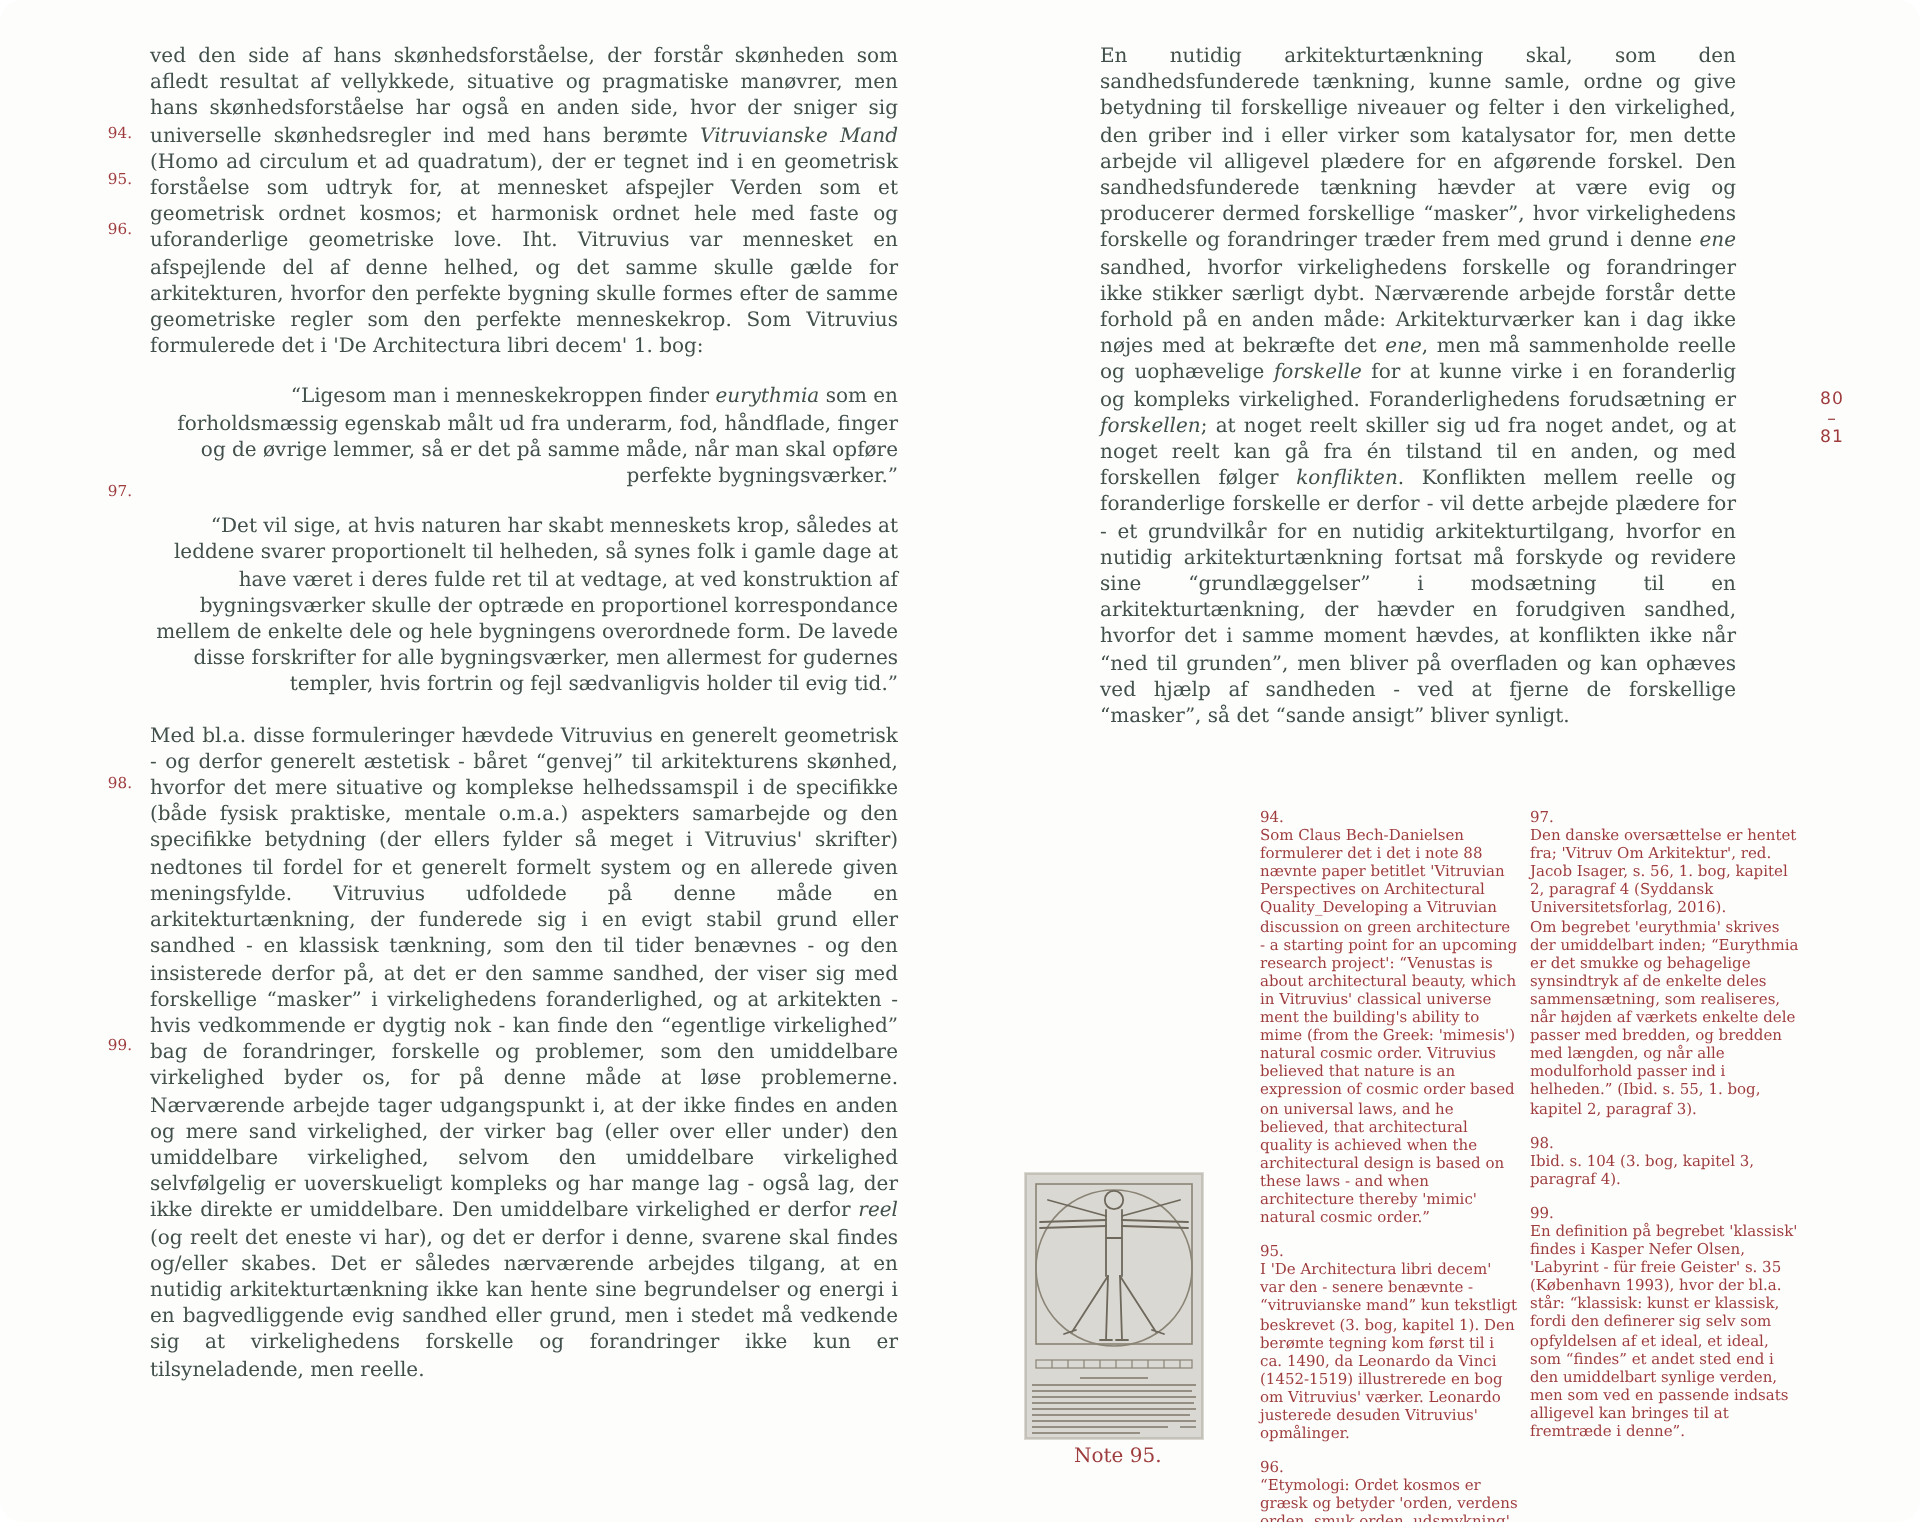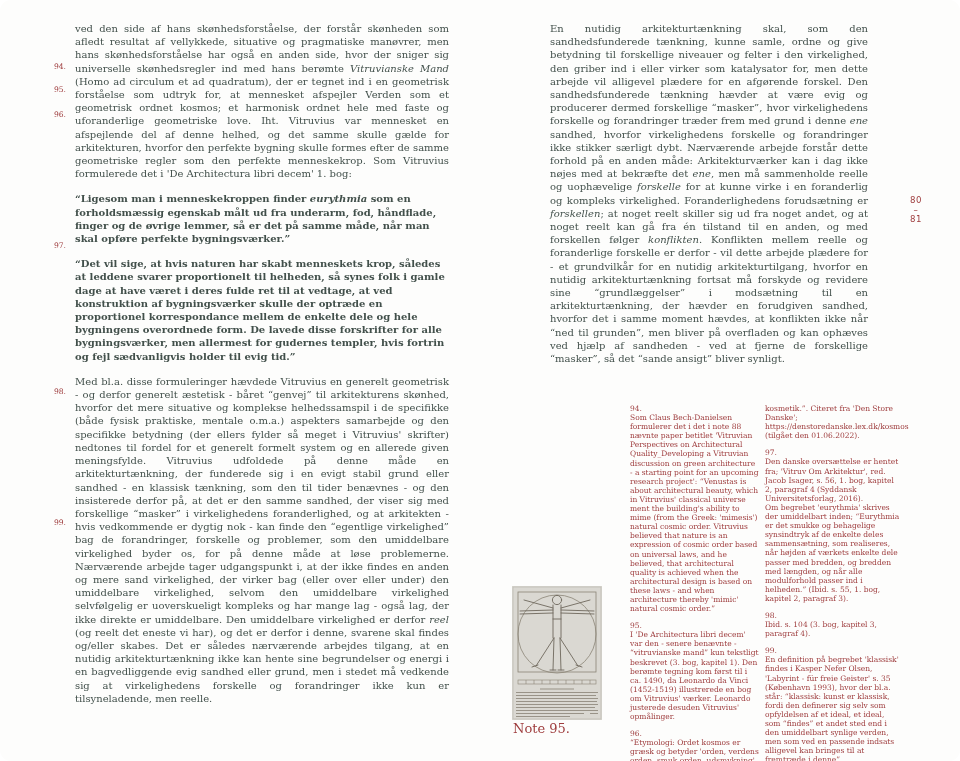--- a/index.html
+++ b/index.html
@@ -6,21 +6,21 @@
   .spread{
     position:relative;width:960px;height:761px;background:#fdfdfc;
     overflow:hidden;font-family:"DejaVu Serif", serif;color:#42504b;border-radius:11px;
   }
   
   .text-col{position:absolute;font-size:10px;line-height:13.2px;color:#42504b;}
   .left-col{left:75px;top:22px;width:374px;}
   .right-col{left:550px;top:22px;width:318px;}
   .text-col p{margin:0 0 12px 0;}
   .text-col p.just{text-align:justify;hyphens:auto;-webkit-hyphens:auto;}
-  .text-col p.quote{text-align:left;font-weight:bold;}
+  .text-col p.quote{text-align:right;}
   .it{font-style:italic;}
   
   .margin-num{
     position:absolute;left:40px;width:26px;text-align:right;
     color:#9e3c3d;font-size:7.6px;line-height:9px;
     font-family:"DejaVu Serif", serif;
   }
   
   .page-num{
     position:absolute;left:898px;top:160px;width:36px;text-align:center;
@@ -34,22 +34,22 @@
     font-size:7.5px;line-height:9.1px;text-align:left;
   }
   .fn-col-1{left:630px;width:130px;}
   .fn-col-2{left:765px;width:136px;}
   .footnote{margin:0 0 8px 0;}
   .fn-text{white-space:pre-line;}
   
   .figure{position:absolute;left:512px;top:586px;width:90px;height:134px;}
   .figure svg{display:block;width:90px;height:134px;}
   .fig-caption{
-    position:absolute;left:513px;top:724px;color:#9e3c3d;
-    font-size:13px;line-height:9px;
+    position:absolute;left:537px;top:724px;color:#9e3c3d;
+    font-size:10px;line-height:9px;
   }
 </style>
 </head>
 <body>
 
 <div class="spread">
 
   <main class="text-col left-col" lang="da">
       <p class="just"><span>ved den side af hans skønhedsforståelse, der forstår skønheden som afledt resultat af vellykkede, situative og pragmatiske manøvrer, men hans skønhedsforståelse har også en anden side, hvor der sniger sig universelle skønhedsregler ind med hans berømte </span><span class="it">Vitruvianske Mand</span><span> (Homo ad circulum et ad quadratum), der er tegnet ind i en geometrisk forståelse som udtryk for, at mennesket afspejler Verden som et geometrisk ordnet kosmos; et harmonisk ordnet hele med faste og uforanderlige geometriske love. Iht. Vitruvius var mennesket en afspejlende del af denne helhed, og det samme skulle gælde for arkitekturen, hvorfor den perfekte bygning skulle formes efter de samme geometriske regler som den perfekte menneskekrop. Som Vitruvius formulerede det i 'De Architectura libri decem' 1. bog:</span></p>
       <p class="quote"><span>“Ligesom man i menneskekroppen finder </span><span class="it">eurythmia</span><span> som en forholdsmæssig egenskab målt ud fra underarm, fod, håndflade, finger og de øvrige lemmer, så er det på samme måde, når man skal opføre perfekte bygningsværker.”</span></p>
@@ -84,23 +84,20 @@
       <div class="footnote">
         <div class="fn-label">95.</div>
         <div class="fn-text">I 'De Architectura libri decem' var den - senere benævnte - “vitruvianske mand” kun tekstligt beskrevet (3. bog, kapitel 1). Den berømte tegning kom først til i ca. 1490, da Leonardo da Vinci (1452-1519) illustrerede en bog om Vitruvius' værker. Leonardo justerede desuden Vitruvius' opmålinger.</div>
       </div>
       <div class="footnote">
         <div class="fn-label">96.</div>
         <div class="fn-text">“Etymologi: Ordet kosmos er græsk og betyder 'orden, verdens orden, smuk orden, udsmykning', jf.</div>
       </div>
     </section>
   <section class="fn-col fn-col-2">
-      <div class="footnote">
-        <div class="fn-text">kosmetik.”. Citeret fra 'Den Store Danske'; https://denstoredanske.lex.dk/kosmos (tilgået den 01.06.2022).</div>
-      </div>
       <div class="footnote">
         <div class="fn-label">97.</div>
         <div class="fn-text">Den danske oversættelse er hentet fra; 'Vitruv Om Arkitektur', red. Jacob Isager, s. 56, 1. bog, kapitel 2, paragraf 4 (Syddansk Universitetsforlag, 2016).
 Om begrebet 'eurythmia' skrives der umiddelbart inden; “Eurythmia er det smukke og behagelige synsindtryk af de enkelte deles sammensætning, som realiseres, når højden af værkets enkelte dele passer med bredden, og bredden med længden, og når alle modulforhold passer ind i helheden.” (Ibid. s. 55, 1. bog, kapitel 2, paragraf 3).</div>
       </div>
       <div class="footnote">
         <div class="fn-label">98.</div>
         <div class="fn-text">Ibid. s. 104 (3. bog, kapitel 3, paragraf 4).</div>
       </div>
       <div class="footnote">

